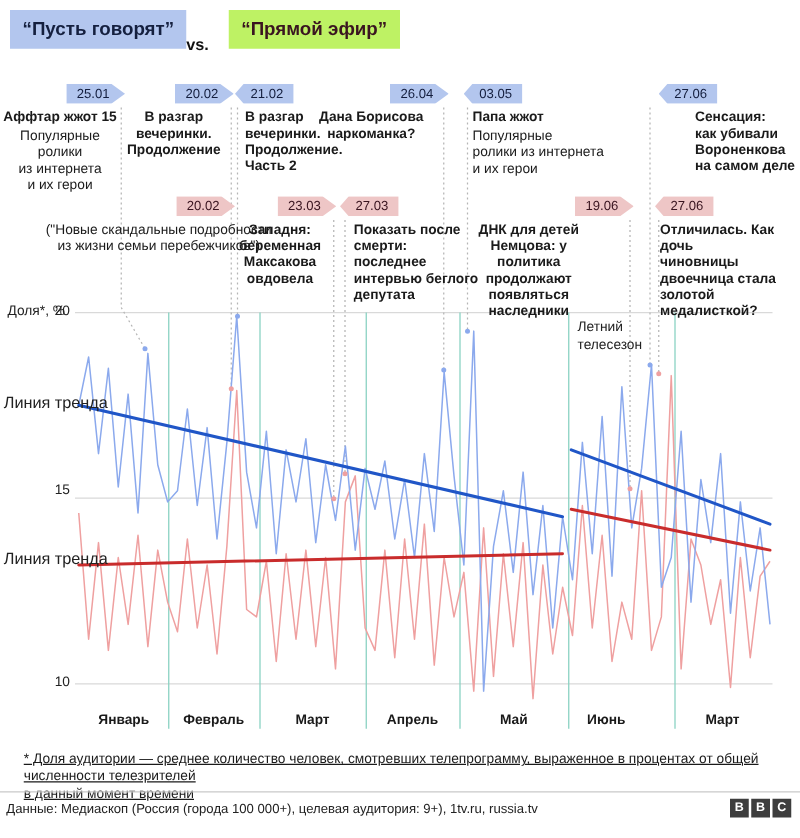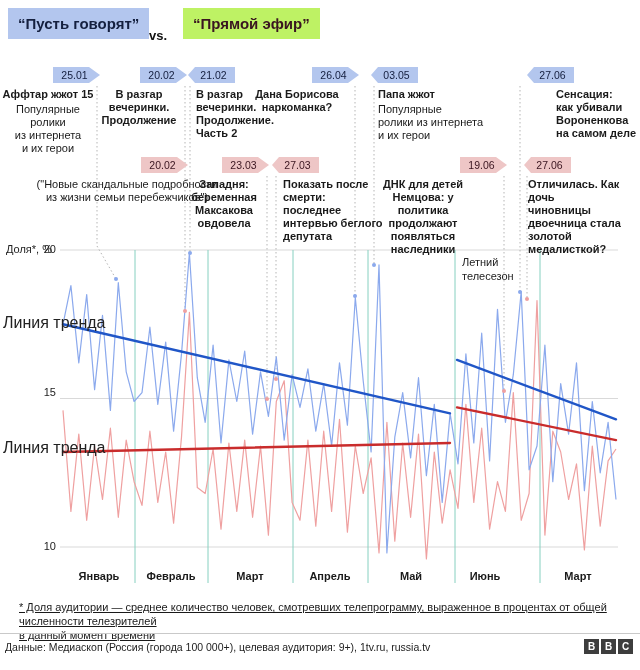--- a/index.html
+++ b/index.html
@@ -21,21 +21,21 @@
   
   .ann{position:absolute;font-size:11px;line-height:13px;white-space:pre-line;}
   .ann .t{font-weight:bold;margin-bottom:2px;}
   .ann.ra{text-align:center;} .ann.la{text-align:left;}
   .t1{top:88px;} .t2{top:178px;}
   
   .ylab{position:absolute;font-size:11px;color:#222;}
   .ytick{position:absolute;font-size:11px;color:#222;width:20px;text-align:right;}
   .mlab{position:absolute;top:570px;font-size:11px;font-weight:bold;color:#1a1a1a;
         transform:translateX(-50%);text-align:right;}
-  .trendlab{position:absolute;font-size:16px;color:#222;}
+  .trendlab{position:absolute;font-size:13px;color:#222;}
   #summer{position:absolute;left:462px;top:255px;font-size:11px;color:#222;white-space:pre-line;line-height:14px;}
   
   #footnote{position:absolute;left:19px;top:600px;width:628px;font-size:11px;line-height:14px;color:#1a1a1a;white-space:pre-line;text-decoration:underline;}
   #divider{position:absolute;left:0;top:633px;width:640px;height:1px;background:#c9c9c9;}
   #source{position:absolute;left:5px;top:641px;font-size:10.5px;color:#222;}
   #bbc{position:absolute;right:7px;top:639px;display:flex;gap:2px;}
   #bbc .blk{width:15px;height:15px;background:#3d3d3d;color:#fff;font-size:10px;font-weight:bold;
             display:flex;align-items:center;justify-content:center;font-family:"Liberation Sans",sans-serif;}
   #chart-svg{position:absolute;left:0;top:0;pointer-events:none;}
   .ann,.badge,.mlab,.ytick{z-index:3;}

